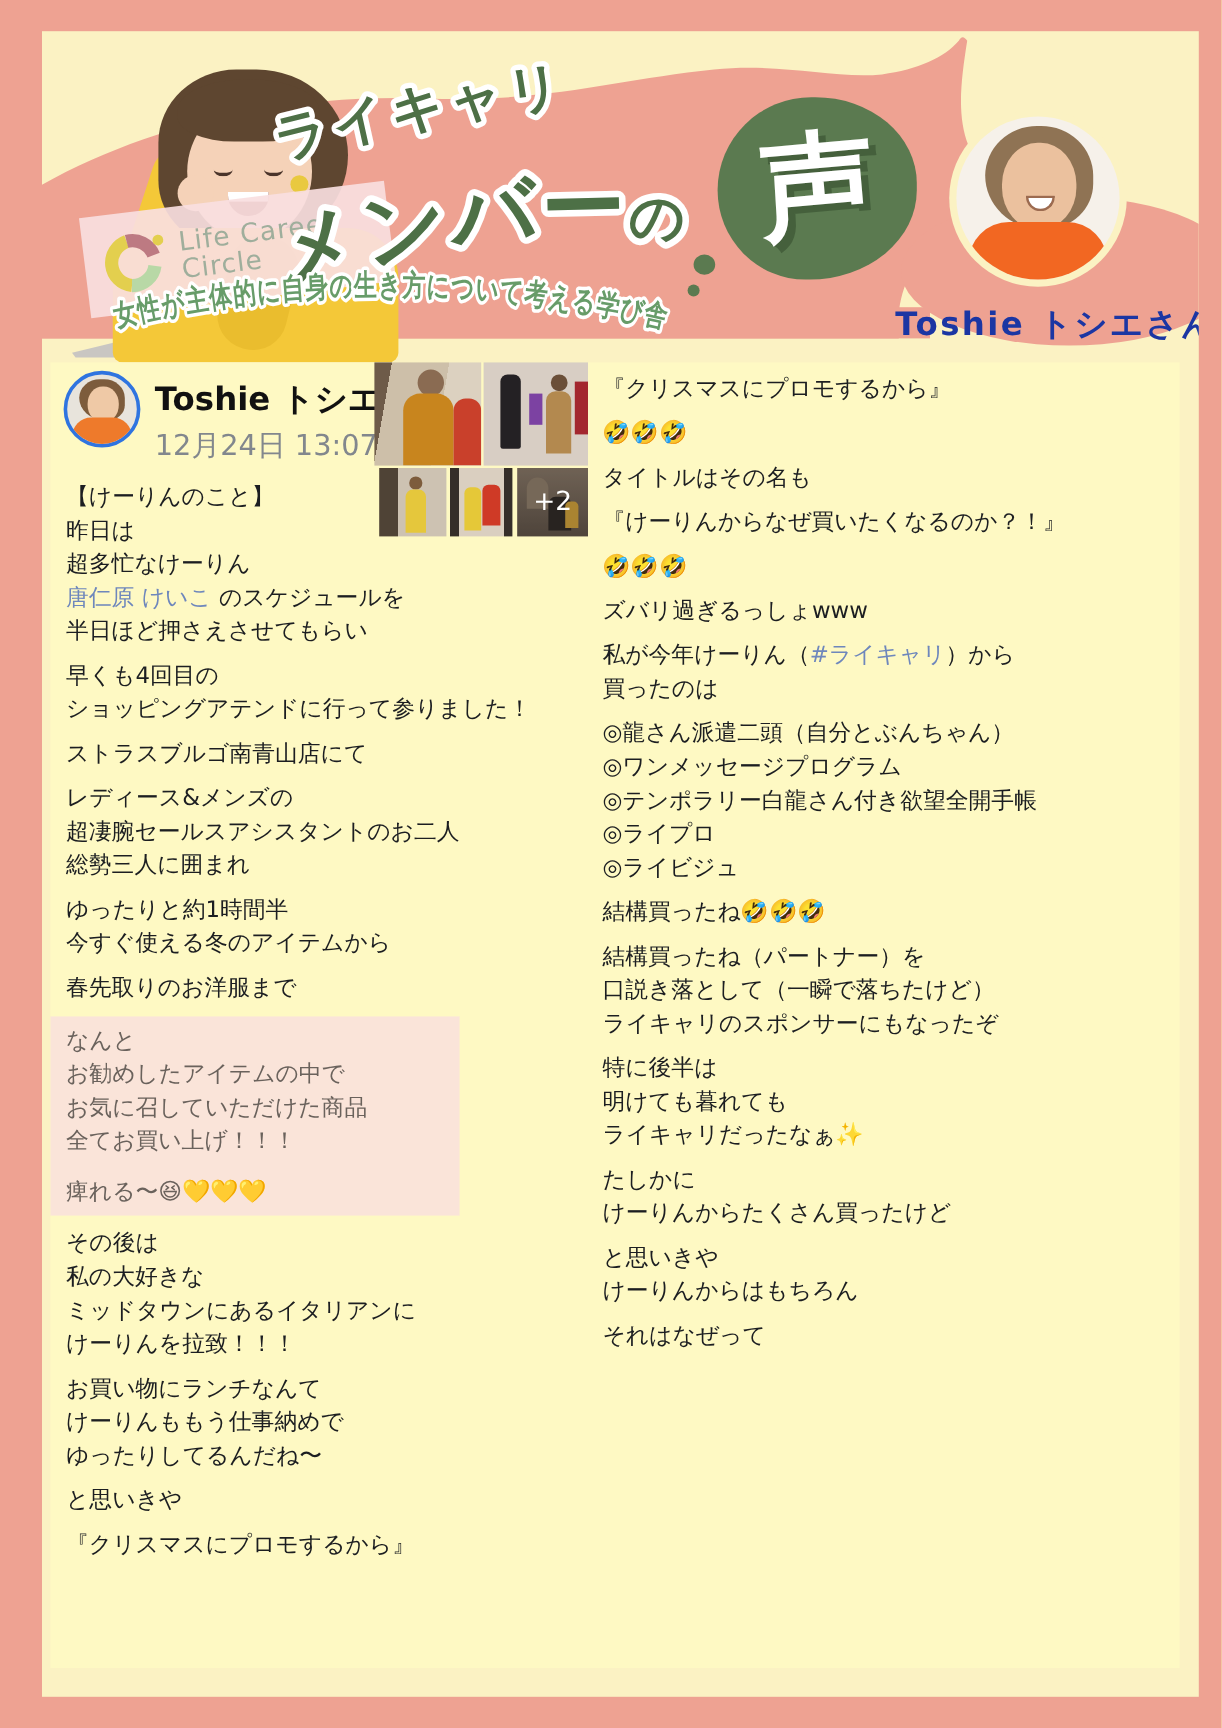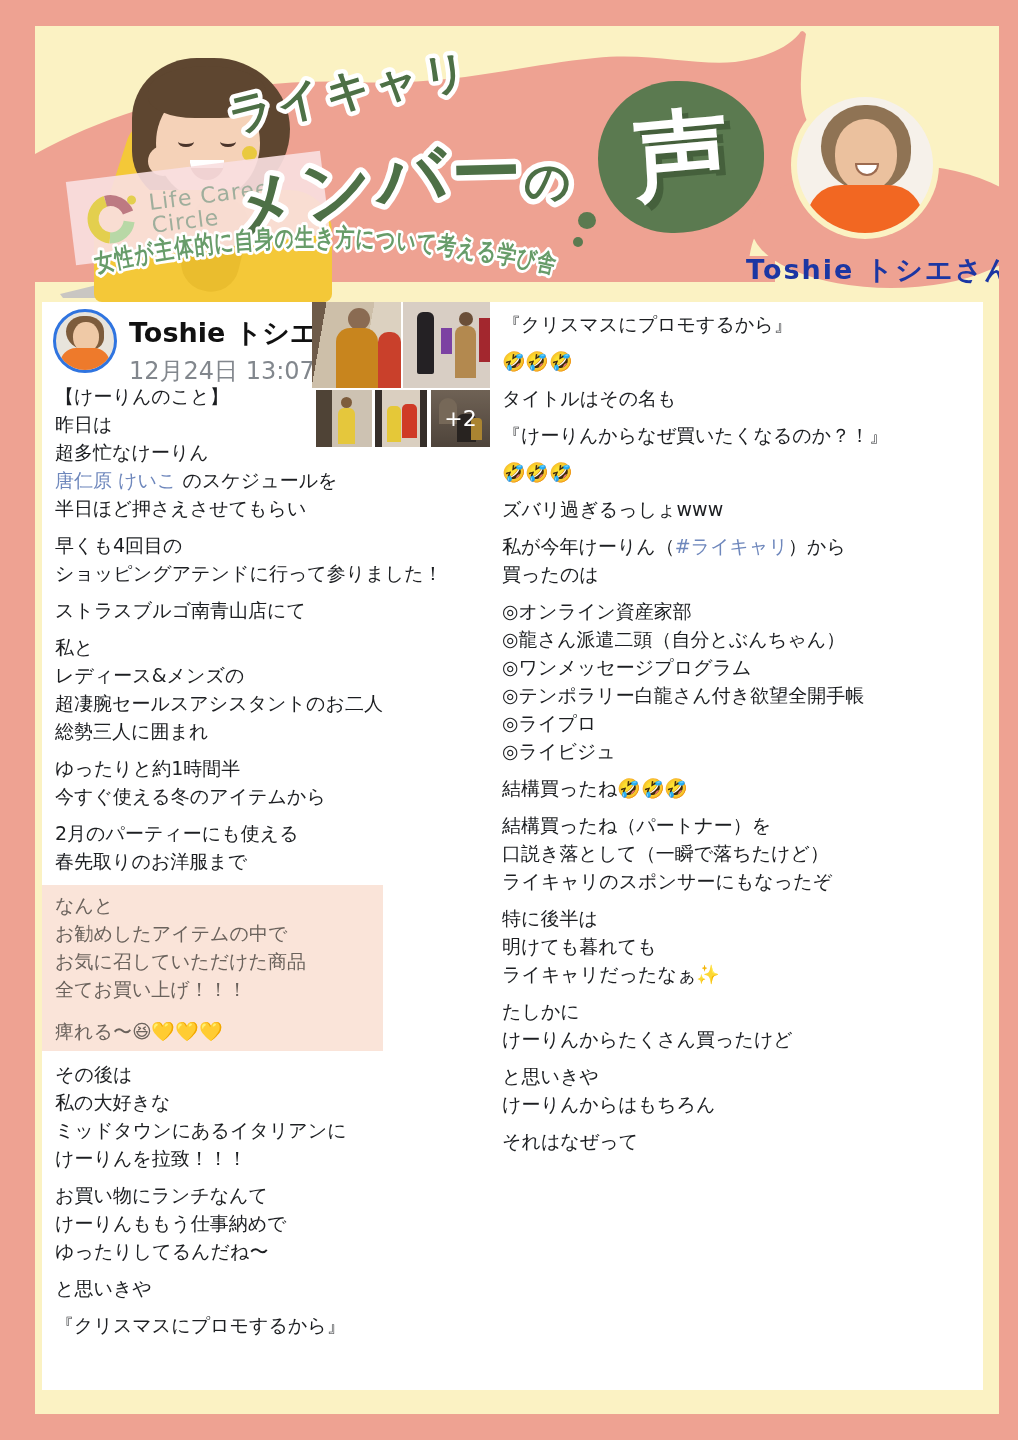--- a/index.html
+++ b/index.html
@@ -52,21 +52,21 @@
   .brand-text{color:#9FAE9C;font-size:22px;line-height:1.05;letter-spacing:1px;}
   
   .photo-right{position:absolute;left:762px;top:71px;width:136px;height:136px;border-radius:50%;
                background:#F6F1EA;overflow:hidden;}
   .photo-right *{position:absolute;}
   .pr-hair{left:24px;top:8px;width:90px;height:86px;background:#8F7354;border-radius:50% 50% 46% 54%;}
   .pr-face{left:38px;top:22px;width:62px;height:72px;background:#EBC19E;border-radius:48%;}
   .pr-smile{left:58px;top:66px;width:20px;height:9px;background:#fff;border:2px solid #9c6b50;border-radius:0 0 12px 12px;}
   .pr-top{left:10px;top:88px;width:116px;height:58px;background:#F26722;border-radius:34px 34px 0 0;}
   
-  .panel{position:absolute;left:42px;top:302px;width:941px;height:1088px;background:#ffffff;}
+  .panel{position:absolute;left:42px;top:302px;width:941px;height:1088px;background:#fef9c3;}
   .post-head{position:absolute;left:11px;top:7px;display:flex;gap:12px;}
   .avatar{width:58px;height:58px;border-radius:50%;border:3px solid #2F74E0;background:#E8E4DC;position:relative;overflow:hidden;}
   .avatar *{position:absolute;}
   .av-hair{left:10px;top:4px;width:38px;height:34px;background:#7D5C3C;border-radius:50% 50% 40% 60%;}
   .av-face{left:17px;top:10px;width:26px;height:30px;background:#EFC9A6;border-radius:48%;}
   .av-top{left:4px;top:36px;width:50px;height:24px;background:#EE7A2B;border-radius:16px 16px 0 0;}
   .who{padding-top:6px;}
   .author{font-size:27px;font-weight:bold;color:#111;}
   .meta{font-size:24px;color:#82878D;margin-top:4px;display:flex;align-items:center;gap:6px;}
   
@@ -90,21 +90,21 @@
   .f-yhead1{left:25px;top:7px;width:11px;height:11px;background:#7D5C3C;border-radius:50%;}
   .f-yellow2{left:12px;top:16px;width:14px;height:36px;background:#E5C838;border-radius:5px 5px 0 0;}
   .f-red2{left:27px;top:14px;width:15px;height:34px;background:#CF3A26;border-radius:5px 5px 0 0;}
   .f-arch{left:8px;top:8px;width:18px;height:26px;background:#93836F;border-radius:10px 10px 0 0;}
   .f-dark{left:26px;top:24px;width:19px;height:28px;background:#2B2724;border-radius:6px 6px 0 0;}
   .f-yellow3{left:40px;top:28px;width:11px;height:22px;background:#D8A93B;border-radius:4px 4px 0 0;}
   .plus{position:absolute;left:0;top:0;width:100%;height:100%;display:flex;align-items:center;justify-content:center;
         color:#fff;font-size:22px;background:rgba(30,25,20,.25);}
   
   .col{position:absolute;font-size:19px;line-height:28px;color:#1C1E21;}
-  .col-left{left:13px;top:80px;width:450px;}
+  .col-left{left:13px;top:98px;width:450px;}
   .col-right{left:460px;top:8px;width:468px;}
   .para{margin-bottom:9px;}
   .para.hl{background:var(--hlbg,#FAE4D9);color:#6A625C;margin-left:-13px;width:341px;
            padding:6px 10px 6px 13px;box-sizing:border-box;margin-top:10px;}
   .ln{white-space:nowrap;}
   .ln.gap{height:14px;}
   .lnk{color:var(--link,#6E87BC);}
 </style>
 </head>
 <body>
@@ -243,31 +243,29 @@
           <div class="ln">半日ほど押さえさせてもらい</div>
         </div>
         <div class="para">
           <div class="ln">早くも4回目の</div>
           <div class="ln">ショッピングアテンドに行って参りました！</div>
         </div>
         <div class="para">
           <div class="ln">ストラスブルゴ南青山店にて</div>
         </div>
         <div class="para">
-          <div class="ln">私と</div>
           <div class="ln">レディース&amp;メンズの</div>
           <div class="ln">超凄腕セールスアシスタントのお二人</div>
           <div class="ln">総勢三人に囲まれ</div>
         </div>
         <div class="para">
           <div class="ln">ゆったりと約1時間半</div>
           <div class="ln">今すぐ使える冬のアイテムから</div>
         </div>
         <div class="para">
-          <div class="ln">2月のパーティーにも使える</div>
           <div class="ln">春先取りのお洋服まで</div>
         </div>
         <div class="para hl">
           <div class="ln">なんと</div>
           <div class="ln">お勧めしたアイテムの中で</div>
           <div class="ln">お気に召していただけた商品</div>
           <div class="ln">全てお買い上げ！！！</div>
           <div class="ln gap"></div>
           <div class="ln">痺れる〜😆💛💛💛</div>
         </div>
@@ -306,21 +304,20 @@
           <div class="ln">🤣🤣🤣</div>
         </div>
         <div class="para">
           <div class="ln">ズバリ過ぎるっしょwww</div>
         </div>
         <div class="para">
           <div class="ln"><span>私が今年けーりん（</span><span class="lnk">#ライキャリ</span><span>）から</span></div>
           <div class="ln">買ったのは</div>
         </div>
         <div class="para">
-          <div class="ln">◎オンライン資産家部</div>
           <div class="ln">◎龍さん派遣二頭（自分とぶんちゃん）</div>
           <div class="ln">◎ワンメッセージプログラム</div>
           <div class="ln">◎テンポラリー白龍さん付き欲望全開手帳</div>
           <div class="ln">◎ライプロ</div>
           <div class="ln">◎ライビジュ</div>
         </div>
         <div class="para">
           <div class="ln">結構買ったね🤣🤣🤣</div>
         </div>
         <div class="para">

